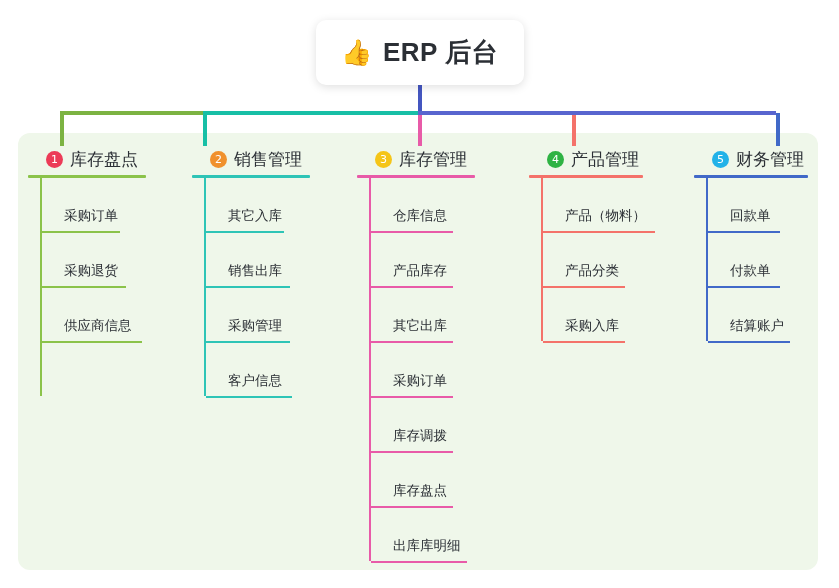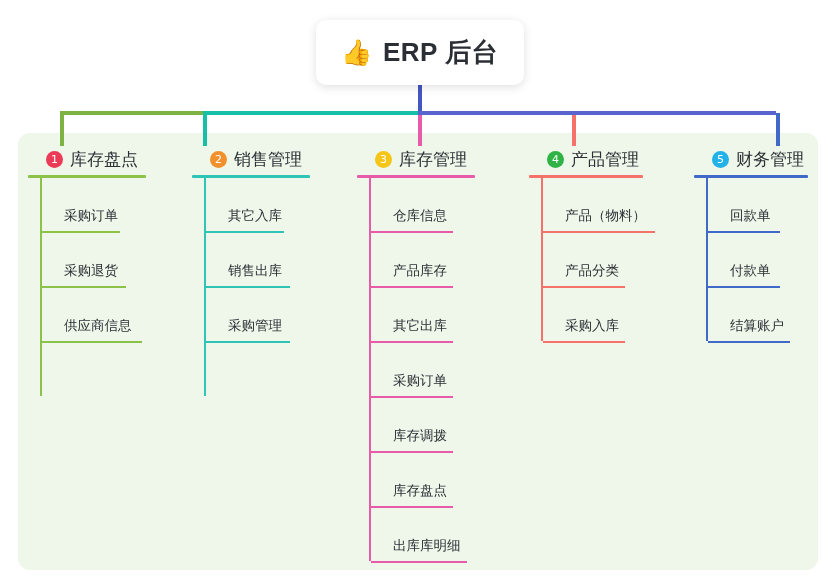--- a/index.html
+++ b/index.html
@@ -211,20 +211,24 @@
           <div class="leaf-rule" style="background: rgb(46, 196, 182); width: 78px;"></div>
         </div>
         <div class="leaf">
           <span class="leaf-label">销售出库</span>
           <div class="leaf-rule" style="background: rgb(46, 196, 182); width: 84px;"></div>
         </div>
         <div class="leaf">
           <span class="leaf-label">采购管理</span>
           <div class="leaf-rule" style="background: rgb(46, 196, 182); width: 84px;"></div>
         </div>
+        <div class="leaf">
+          <span class="leaf-label">客户信息</span>
+          <div class="leaf-rule" style="background: rgb(46, 196, 182); width: 86px;"></div>
+        </div>
       </div>
     </div>
     <div class="branch" style="left: 357px; width: 118px;">
       <div class="branch-header">
         <span class="badge" style="background: rgb(245, 197, 24);">3</span>
         <span class="branch-title">库存管理</span>
       </div>
       <div class="header-rule" style="background: rgb(232, 91, 168); width: 118px;"></div>
       <div class="leaves">
         <div class="trunk" style="background: rgb(232, 91, 168); height: 383px;"></div>

